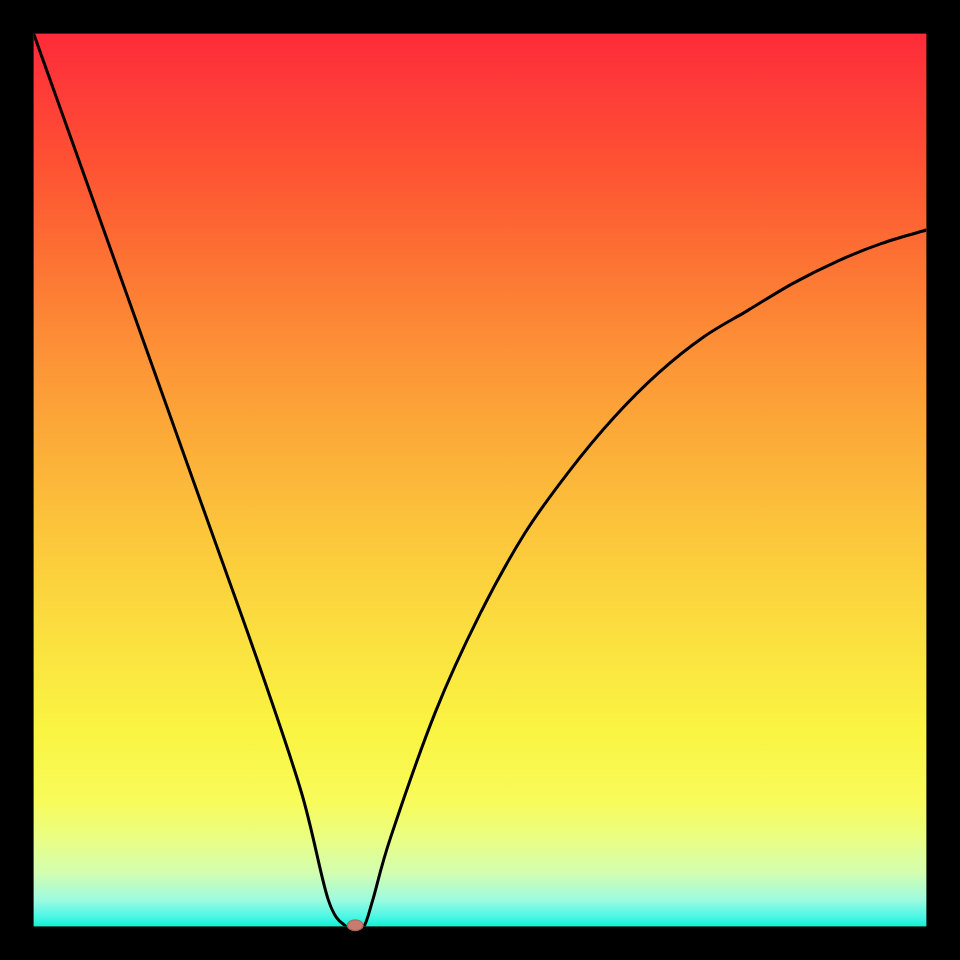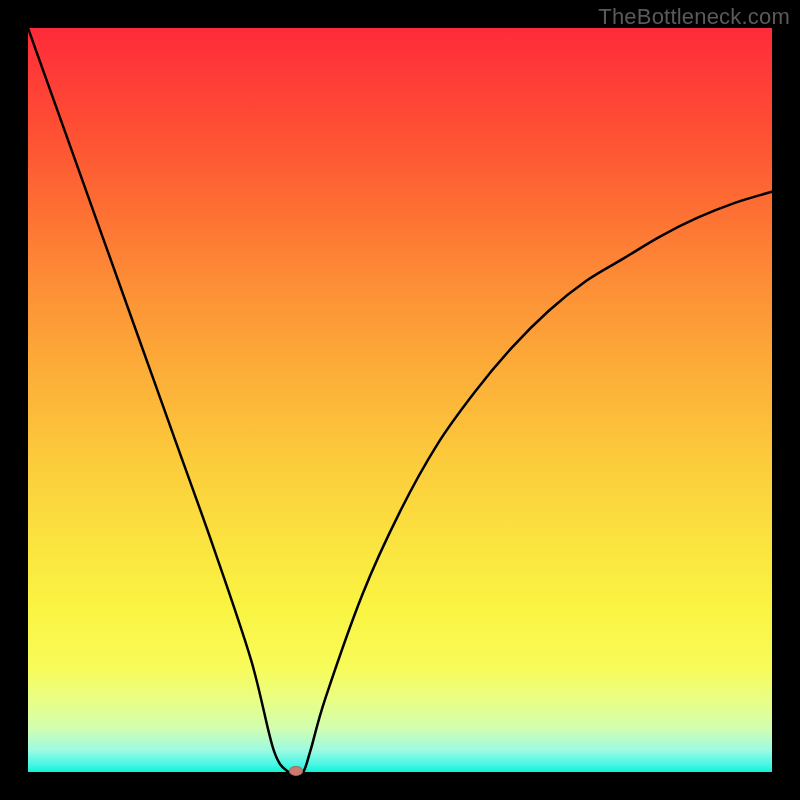--- a/index.html
+++ b/index.html
@@ -64,21 +64,20 @@
     height: 10px;
     border-radius: 50%;
     background: #c97b6f;
     box-shadow: 0 0 0 1px rgba(0,0,0,0.15) inset;
   }
 </style>
 </head>
 <body>
 
 <div class="frame">
-  <div class="watermark">TheBottleneck.com</div>
 
   <div class="plot">
     <svg class="curve" viewBox="0 0 744 744" preserveAspectRatio="none">
       <path id="curve-path" fill="none" stroke-width="2.5" stroke-linecap="round" stroke="#000000" d="M 0,0 C 6.2,17.359999999999996 24.800000000000004,69.43999999999997 37.2,104.15999999999997 C 49.6,138.87999999999997 62.00000000000001,173.60000000000005 74.4,208.32000000000005 C 86.80000000000001,243.04000000000005 99.19999999999999,277.76000000000005 111.6,312.48 C 124,347.2 136.4,381.92 148.8,416.64 C 161.20000000000002,451.35999999999996 173.6,484.84 186,520.8 C 198.4,556.76 213.27999999999997,598.92 223.2,632.4 C 233.12,665.88 239.32000000000002,703.0799999999999 245.52,721.68 C 251.72,740.28 256.68,740.28 260.4,744 C 264.11999999999995,747.72 265.35999999999996,744 267.84,744 C 270.32,744 272.79999999999995,747.72 275.28,744 C 277.76,740.28 279,734.0799999999999 282.72,721.68 C 286.44000000000005,709.28 288.92,695.64 297.6,669.6 C 306.28000000000003,643.5600000000001 322.40000000000003,596.44 334.8,565.44 C 347.2,534.44 359.6,508.40000000000003 372,483.6 C 384.4,458.8 396.80000000000007,436.48 409.20000000000005,416.64 C 421.6,396.79999999999995 434,380.68 446.4,364.56 C 458.79999999999995,348.44 471.20000000000005,333.56 483.6,319.92 C 496,306.28000000000003 508.4,293.88000000000005 520.8,282.72 C 533.1999999999999,271.56 545.6,261.64 558,252.95999999999998 C 570.4,244.27999999999997 582.8000000000001,238.07999999999998 595.2,230.64 C 607.6,223.2 620,215.14000000000004 632.4,208.32000000000005 C 644.8,201.50000000000006 657.2,195.30000000000004 669.6,189.72000000000003 C 682,184.14000000000001 694.4,179.18000000000004 706.8,174.84000000000003 C 719.1999999999999,170.50000000000003 737.8,165.53999999999996 744,163.67999999999995"></path>
     </svg>
     <div id="marker" class="marker" style="background: rgb(201, 123, 111); left: 260.84px; top: 738px;"></div>
   </div>
 </div>
 
 </body></html>

